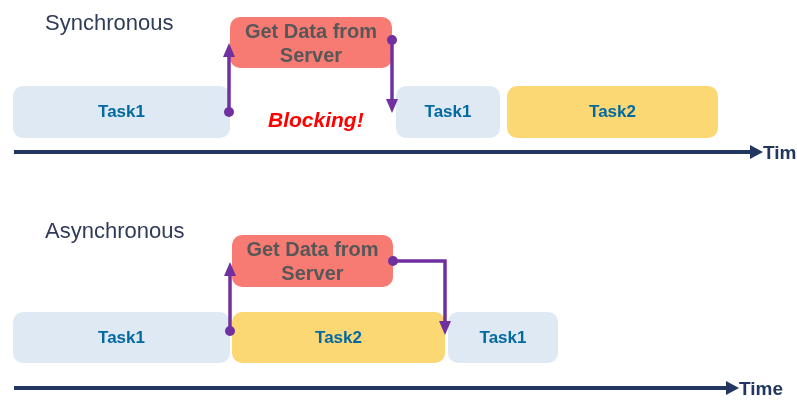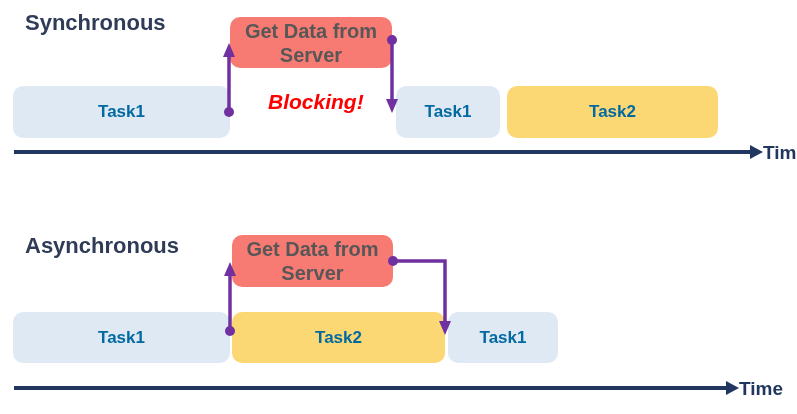--- a/index.html
+++ b/index.html
@@ -7,23 +7,24 @@
     position: relative;
     width: 797px;
     height: 414px;
     background: #ffffff;
     font-family: "Liberation Sans", sans-serif;
     overflow: hidden;
   }
   .abs { position: absolute; }
   .section-title {
     font-size: 22px;
-    font-weight: bold;
+    font-weight: normal;
     color: #2F3B57;
     letter-spacing: 0px;
+    margin-left: 20px;
   }
   .task-box {
     position: absolute;
     border-radius: 10px;
     display: flex;
     align-items: center;
     justify-content: center;
     font-size: 17px;
     font-weight: bold;
     color: #0369a1;
@@ -80,21 +81,21 @@
   <div class="abs section-title" style="left:25px; top:10px;">Synchronous</div>
 
   <div class="server-box" style="left:230px; top:17px; width:162px; height:51px;">
     <span>Get Data from Server</span>
   </div>
 
   <div class="task-box task-blue" style="left:13px; top:86px; width:217px; height:52px;">
     <span>Task1</span>
   </div>
 
-  <div class="blocking" style="left:268px; top:90px;">Blocking!</div>
+  <div class="blocking" style="left:268px; top:108px;">Blocking!</div>
 
   <div class="task-box task-blue" style="left:396px; top:86px; width:104px; height:52px;">
     <span>Task1</span>
   </div>
 
   <div class="task-box task-yellow" style="left:507px; top:86px; width:211px; height:52px;">
     <span>Task2</span>
   </div>
 
   <svg class="arrow" style="left:221px; top:40px;" width="16" height="78">
@@ -106,21 +107,21 @@
   <svg class="arrow" style="left:384px; top:32px;" width="16" height="85">
     <circle cx="8" cy="8" r="5" fill="#7030A0"></circle>
     <line x1="8" y1="8" x2="8" y2="68" stroke="#7030A0" stroke-width="3.5"></line>
     <polygon points="8,81 2,67 14,67" fill="#7030A0"></polygon>
   </svg>
 
   <div class="timeline-line" style="left:14px; top:150px; width:738px;"></div>
   <div class="timeline-head" style="left:750px; top:145px;"></div>
   <div class="time-label" style="left:763px; top:142px;">Time</div>
 
-  <div class="abs section-title" style="left:25px; top:233px;">Asynchronous</div>
+  <div class="abs section-title" style="left:25px; top:218px;">Asynchronous</div>
 
   <div class="server-box" style="left:232px; top:235px; width:161px; height:52px;">
     <span>Get Data from Server</span>
   </div>
 
   <div class="task-box task-blue" style="left:13px; top:312px; width:217px; height:51px;">
     <span>Task1</span>
   </div>
 
   <div class="task-box task-yellow" style="left:232px; top:312px; width:213px; height:51px;">

